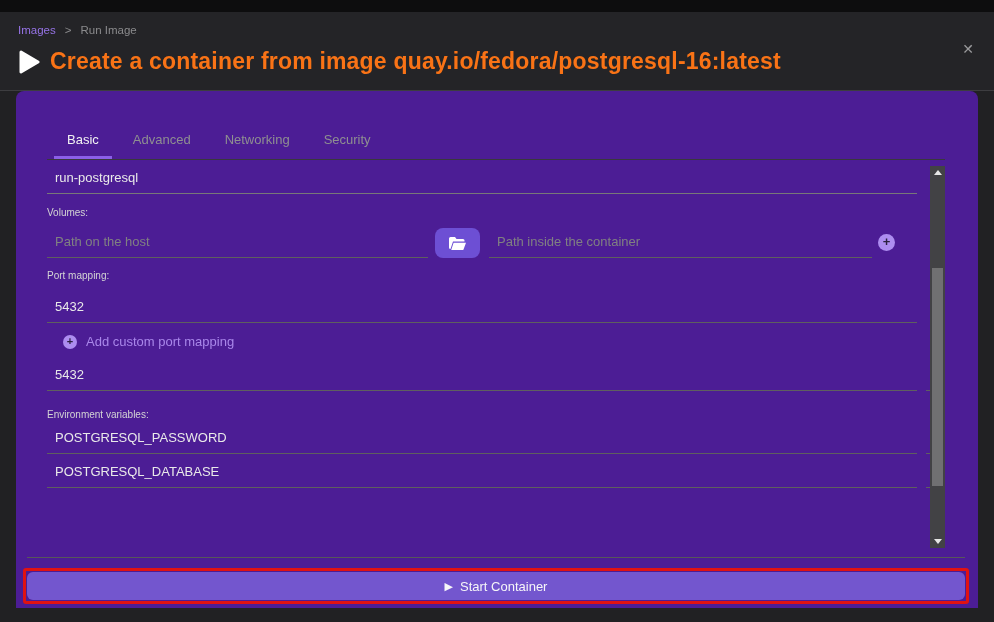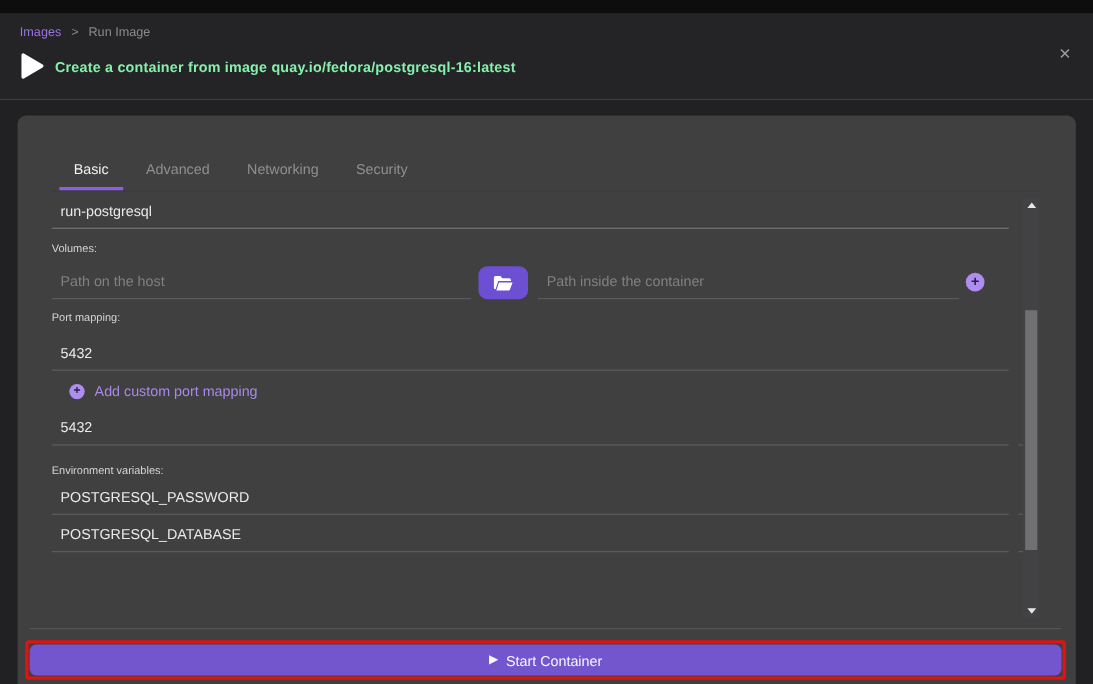--- a/index.html
+++ b/index.html
@@ -18,25 +18,25 @@
   }
   .breadcrumb { font-size:11.5px; display:flex; gap:9px; align-items:flex-start; margin-top:2px; }
   .crumb-link { color:#9673e6; cursor:pointer; }
   .crumb-sep, .crumb-current { color:#8b8b8d; }
   .close-btn {
     position:absolute; top:30px; right:20px; color:#9a9a9c;
     font-size:14px; cursor:pointer; line-height:1;
   }
   .title-row { display:flex; align-items:center; gap:10px; margin-top:12px; }
   .play-tri { width:22px; height:24px; flex:0 0 auto; }
-  .page-title { font-size:13px; font-weight:bold; color:#86efac; letter-spacing:.2px;text-align:right; }
+  .page-title { font-size:23px; font-weight:bold; color:#f97316; letter-spacing:.2px;text-align:right; }
   
   .card {
-    position:absolute; left:16px; top:105px; width:962px; height:517px;
-    background:#404040; border-radius:8px 8px 0 0;
+    position:absolute; left:16px; top:91px; width:962px; height:517px;
+    background:#4c1d95; border-radius:8px 8px 0 0;
     padding:0 33px 0 31px;
   }
   
   .tabbar {
     display:flex; margin-top:35px; border-bottom:1px solid #39393c;
     padding-left:7px;
   }
   .tab {
     font-size:13px; color:#8f8f91; padding:6px 13px 9px 13px; margin-right:8px;
     border-bottom:3px solid transparent; cursor:pointer;

